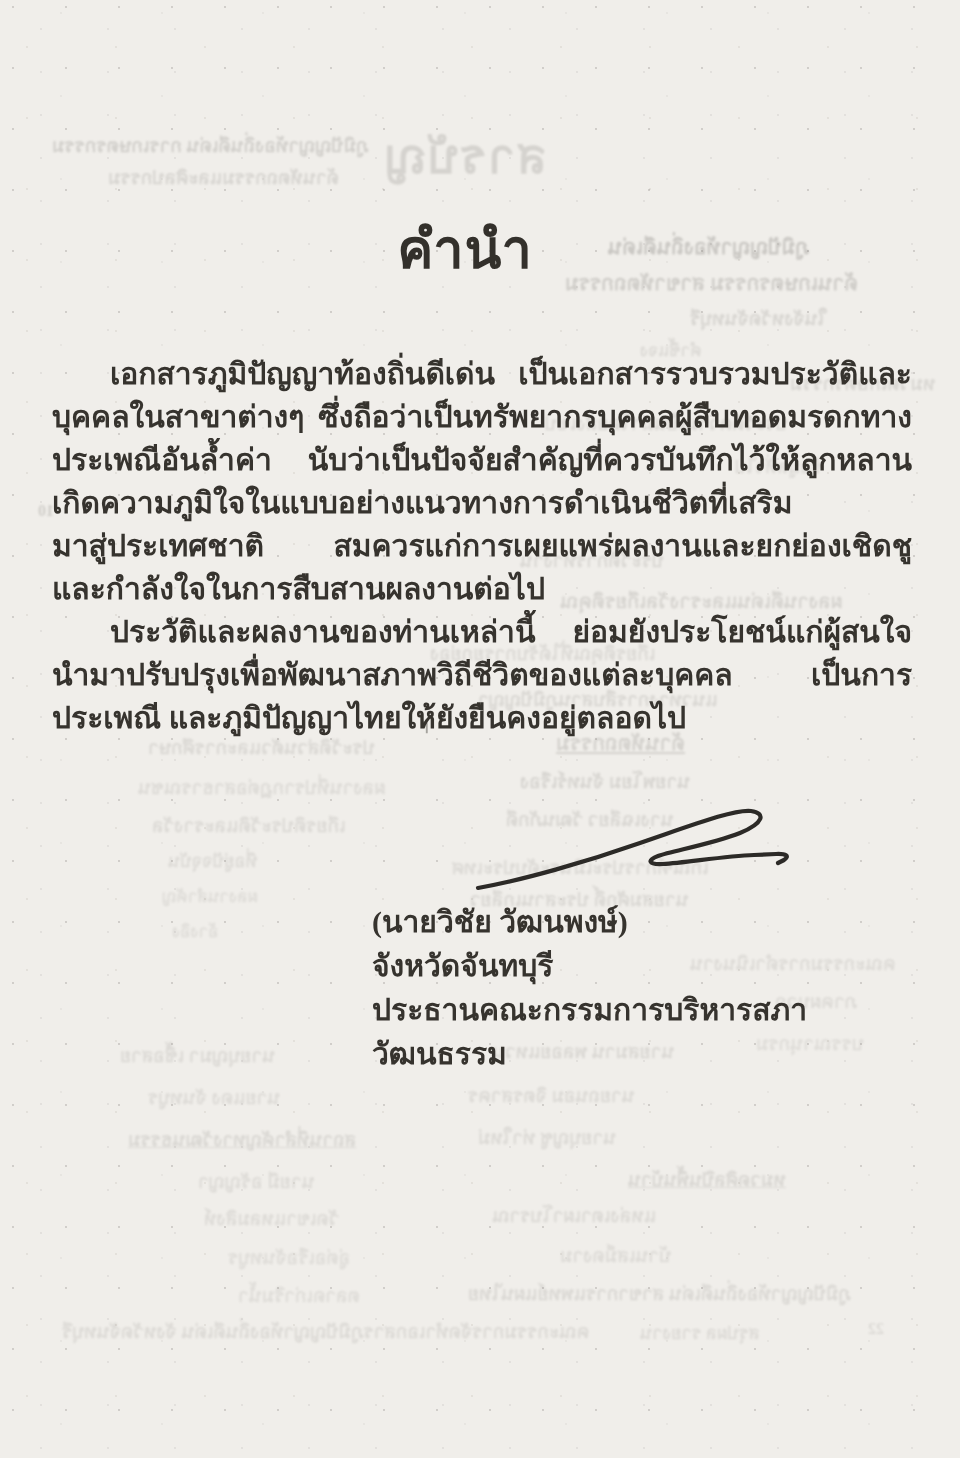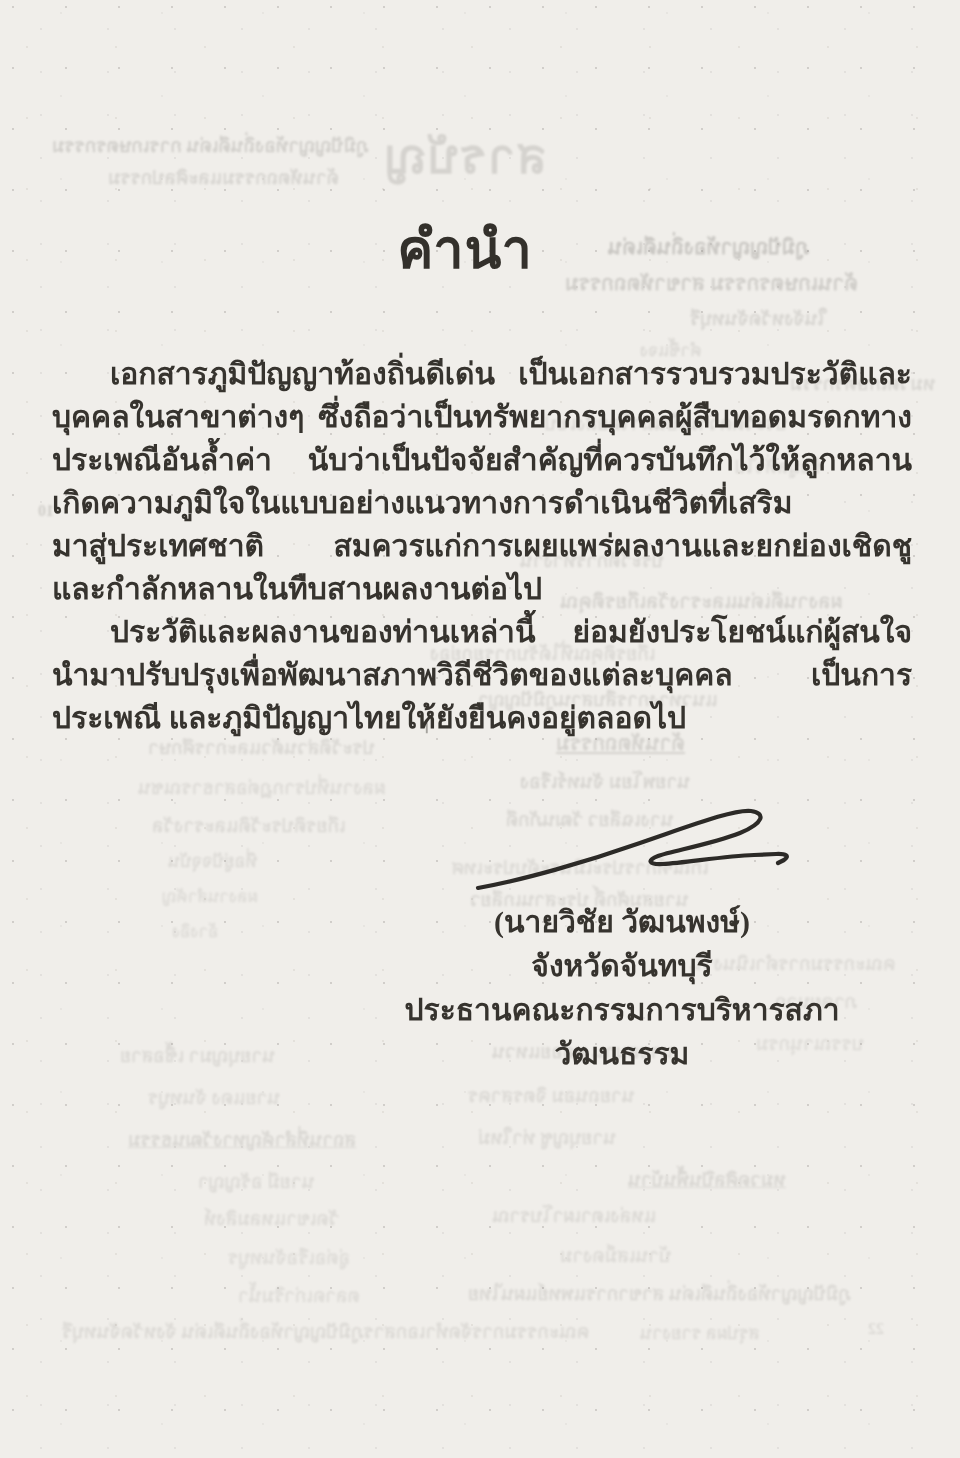--- a/index.html
+++ b/index.html
@@ -40,21 +40,21 @@
     text-align:justify;text-align-last:justify;
   }
   .para .line.first{text-indent:58px;}
   .para .line.last{text-align-last:left;}
   #para1{top:352px;}
   #para2{top:610px;}
 
   .signature-wrap{position:absolute;left:468px;top:798px;width:336px;height:104px;}
   .signature-wrap svg{width:100%;height:100%;}
 
-  .sig-block{position:absolute;left:372px;top:900px;width:500px;text-align:center;color:#36332e;}
+  .sig-block{position:absolute;left:372px;top:900px;width:500px;text-align:left;color:#36332e;}
   .sig-block .sig-line{height:44px;line-height:44px;font-size:30px;font-weight:bold;}
 </style>
 </head>
 <body>
 
 <div class="paper"></div>
 
 <div class="ghost-layer" id="ghost-layer">
     <span class="ghost" style="left: 52px; top: 130px; font-size: 19px; opacity: 0.2;">ภูมิปัญญาท้องถิ่นดีเด่น การเกษตรกรรม</span>
     <span class="ghost" style="left: 108px; top: 162px; font-size: 19px; opacity: 0.16;">ด้านหัตถกรรมและศิลปกรรม</span>
@@ -106,21 +106,21 @@
   </div>
 
 <h1 class="title">คำนำ</h1>
 
 <div class="para" id="para1">
     <div class="line first">เอกสารภูมิปัญญาท้องถิ่นดีเด่น  เป็นเอกสารรวบรวมประวัติและผลงานของ</div>
     <div class="line">บุคคลในสาขาต่างๆ  ซึ่งถือว่าเป็นทรัพยากรบุคคลผู้สืบทอดมรดกทางศิลปวัฒนธรรม</div>
     <div class="line">ประเพณีอันล้ำค่า  นับว่าเป็นปัจจัยสำคัญที่ควรบันทึกไว้ให้ลูกหลานในท้องถิ่นกำเนิด</div>
     <div class="line">เกิดความภูมิใจในแบบอย่างแนวทางการดำเนินชีวิตที่เสริมสร้างสรรค์สังคม นำความเจริญ</div>
     <div class="line">มาสู่ประเทศชาติ  สมควรแก่การเผยแพร่ผลงานและยกย่องเชิดชูเกียรติ  เพื่อให้เกิดขวัญ</div>
-    <div class="line last">และกำลักหลานในทืบสานผลงานต่อไป</div>
+    <div class="line last">และกำลังใจในการสืบสานผลงานต่อไป</div>
   </div>
 <div class="para" id="para2">
     <div class="line first">ประวัติและผลงานของท่านเหล่านี้  ย่อมยังประโยชน์แก่ผู้สนใจศึกษา  ค้นคว้า</div>
     <div class="line">นำมาปรับปรุงเพื่อพัฒนาสภาพวิถีชีวิตของแต่ละบุคคล เป็นการอนุรักษ์ ศิลป วัฒนธรรม</div>
     <div class="line last">ประเพณี และภูมิปัญญาไทยให้ยังยืนคงอยู่ตลอดไป</div>
   </div>
 
 <div class="signature-wrap">
   <svg viewBox="0 0 336 104">
     <path d="M 10 90

